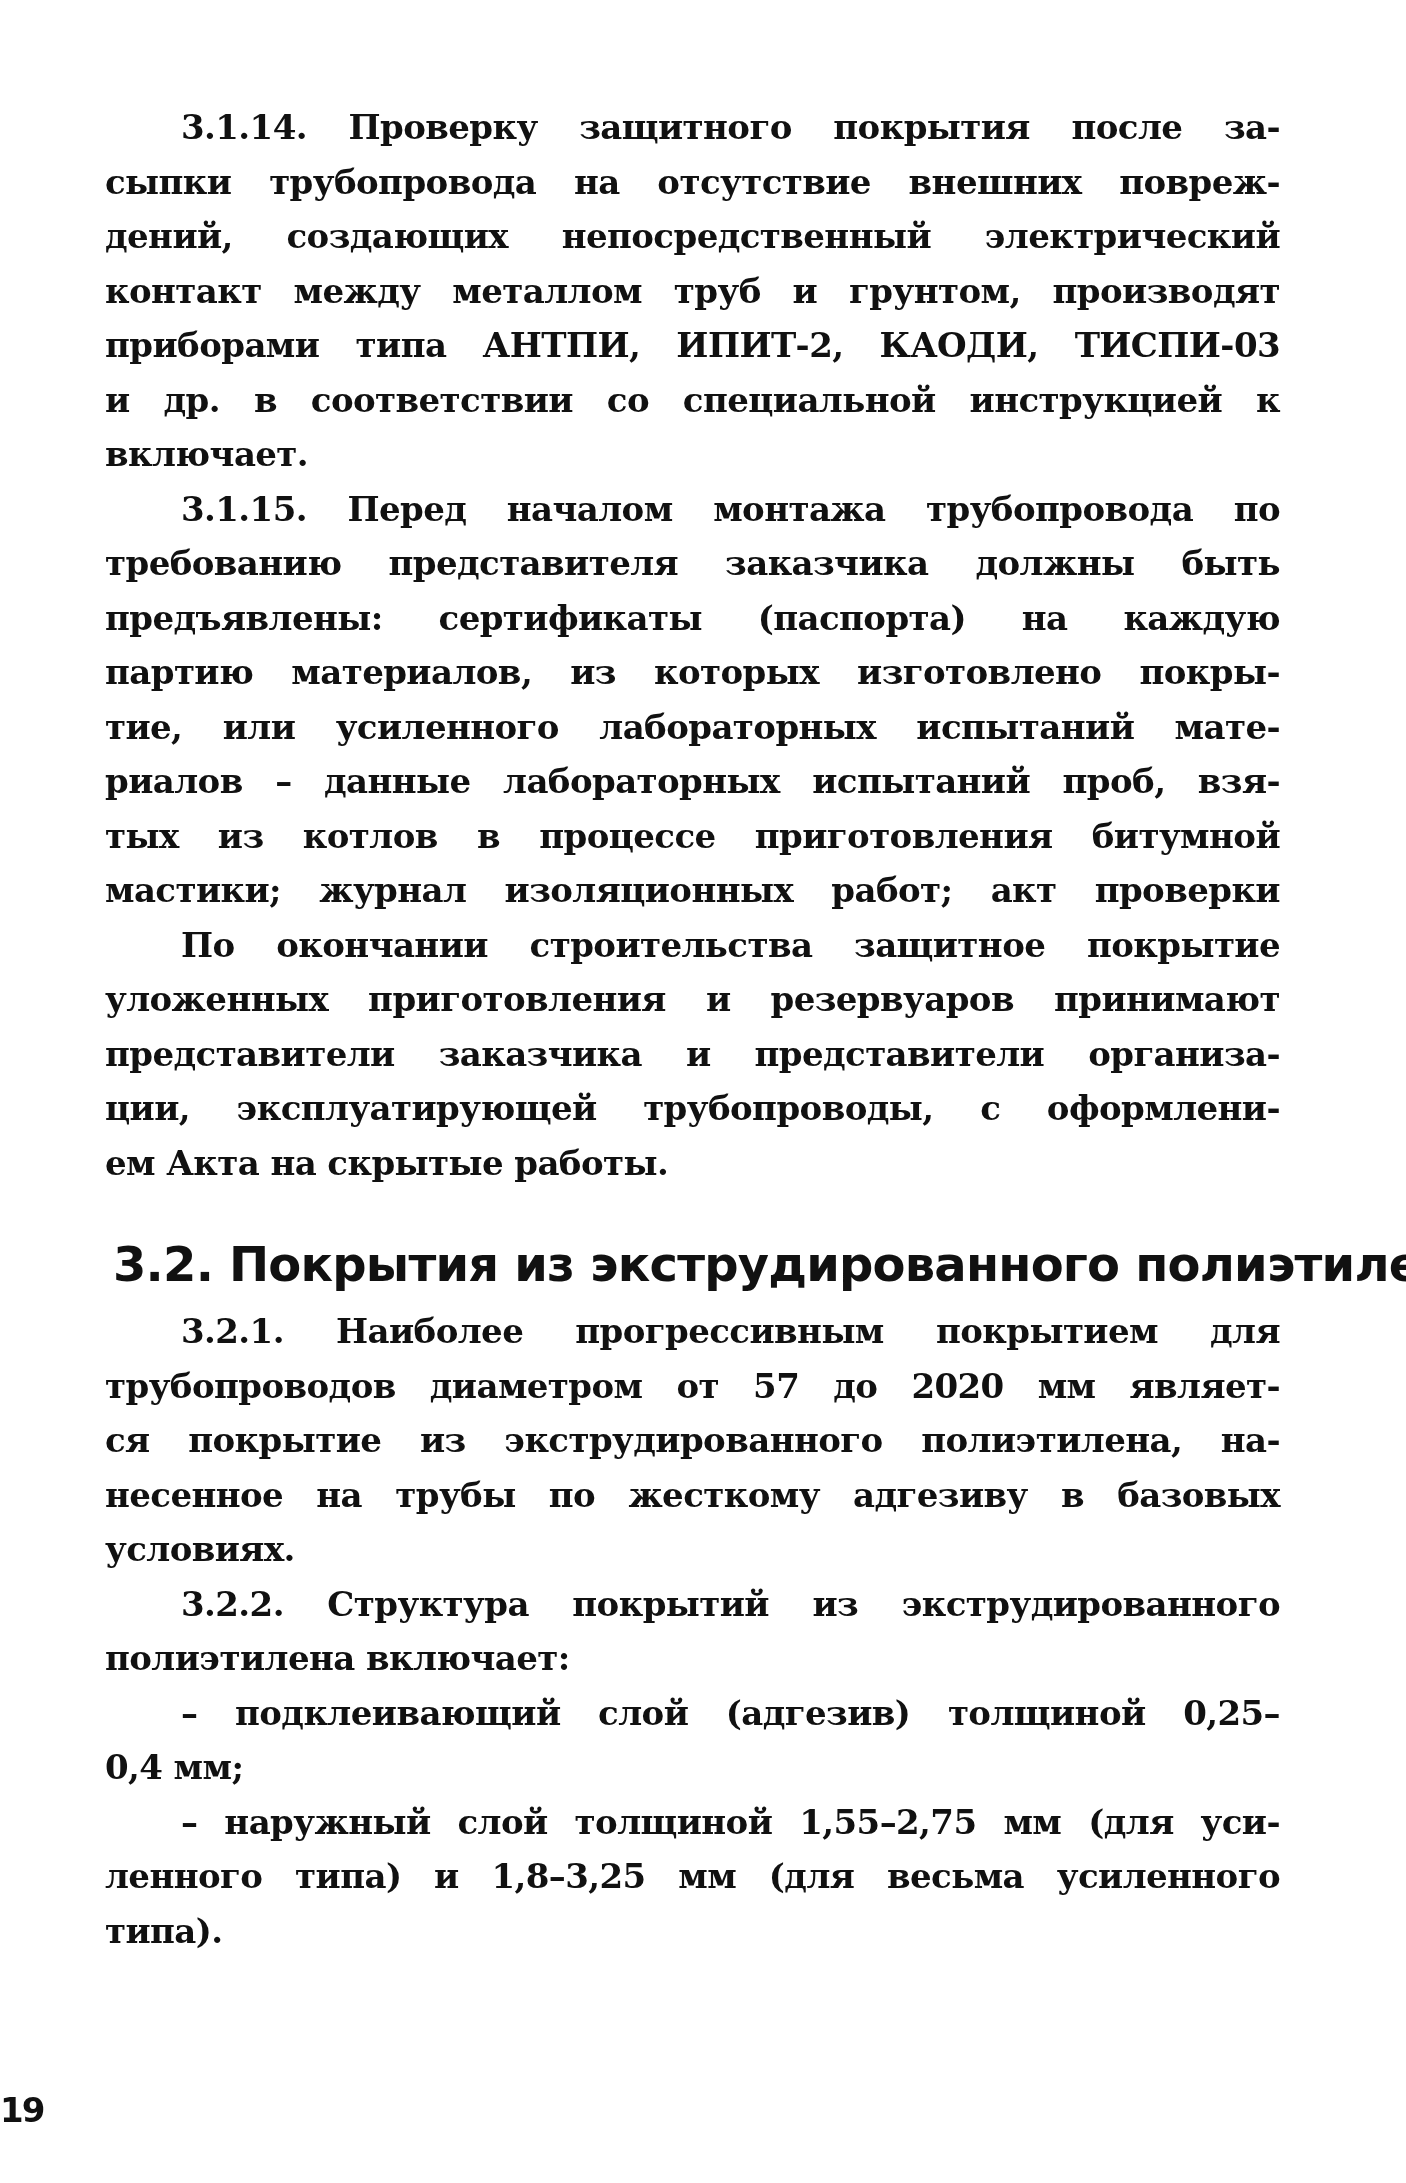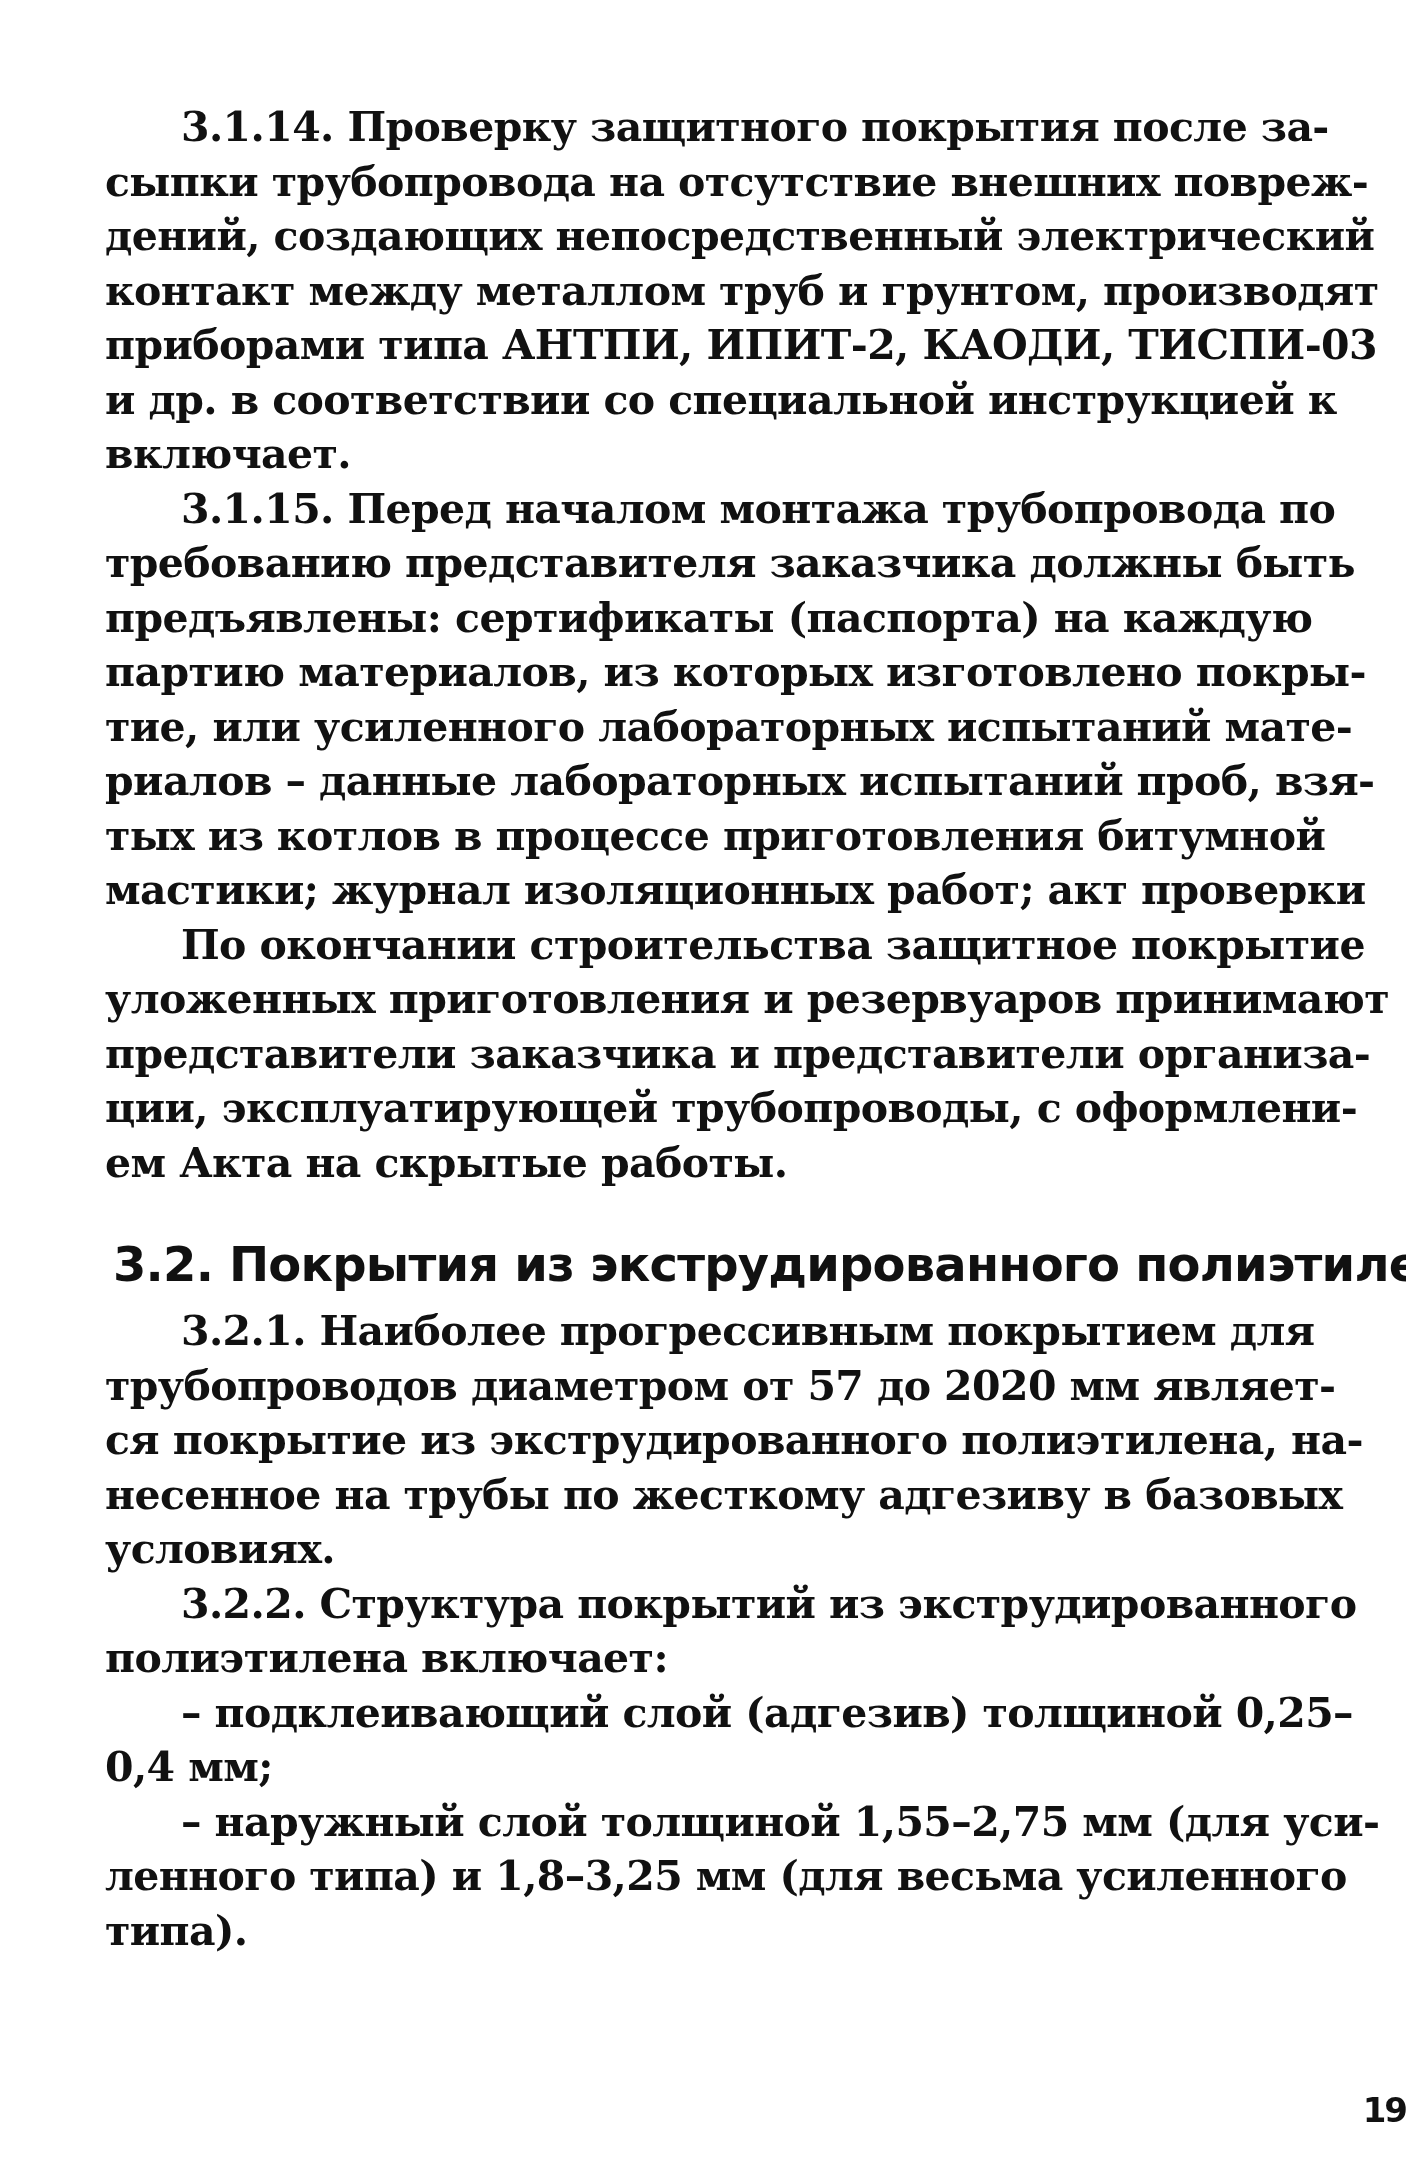--- a/index.html
+++ b/index.html
@@ -16,21 +16,21 @@
     }
     .page {
       position: absolute;
       left: 105px;
       top: 100px;
       width: 1175px;
     }
     .line {
       font-family: "DejaVu Serif", "Liberation Serif", serif;
       font-weight: bold;
-      font-size: 41px;
+      font-size: 34px;
       line-height: 54.5px;
       height: 54.5px;
       white-space: nowrap;
       text-align: justify;
       text-align-last: justify;
       letter-spacing: -0.6px;
     }
     .line.last {
       text-align-last: left;
     }
@@ -50,21 +50,21 @@
       margin-bottom: 10px;
     }
     .para {
       margin: 0;
     }
     .page-number {
       position: absolute;
       left: 0;
       width: 1406px;
       top: 2090px;
-      text-align: right;
+      text-align: left;
       font-family: "DejaVu Sans", "Liberation Sans", sans-serif;
       font-weight: bold;
       font-size: 34px;
       letter-spacing: -2px;
     }
   </style>
 </head>
 <body>
 
 <div class="page">

